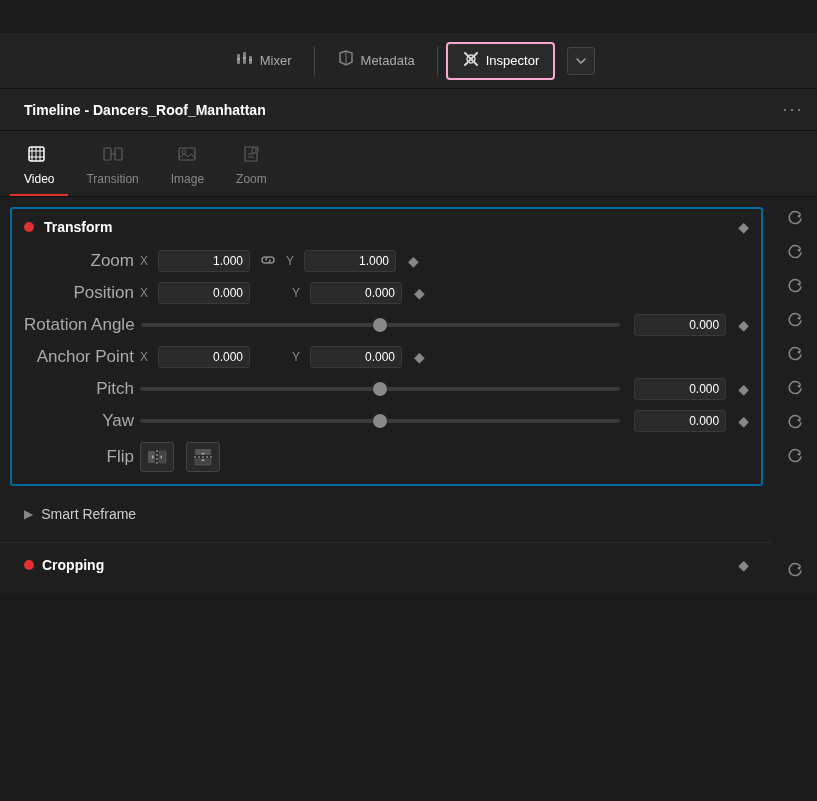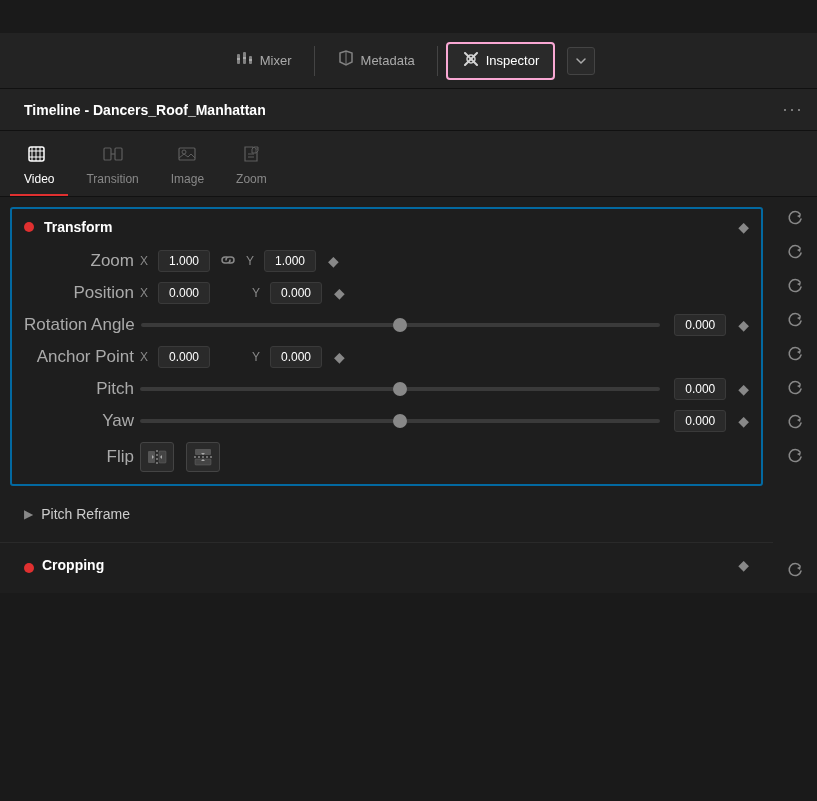--- a/index.html
+++ b/index.html
@@ -180,23 +180,23 @@
       color: #888;
       font-size: 12px;
       min-width: 12px;
     }
     .value-input {
       background: #2a2a2a;
       border: 1px solid #3a3a3a;
       color: #fff;
       padding: 3px 6px;
       border-radius: 3px;
-      width: 52px;
+      width: 92px;
       font-size: 12px;
-      text-align: center;
+      text-align: right;
     }
     .link-icon {
       color: #888;
       font-size: 14px;
       cursor: pointer;
       padding: 0 4px;
     }
 
     
     .slider-container {
@@ -279,21 +279,21 @@
     .section-collapsed-title {
       color: #ccc;
       font-size: 14px;
     }
 
     
     .cropping-section {
       margin: 4px 10px;
       padding: 10px 14px;
       display: flex;
-      align-items: flex-end;
+      align-items: center;
       gap: 8px;
     }
     .cropping-dot {
       width: 10px;
       height: 10px;
       border-radius: 50%;
       background: #e03030;
       flex-shrink: 0;
     }
     .cropping-title {
@@ -536,21 +536,21 @@
             <line x1="1" y1="9" x2="19" y2="9" stroke="#888" stroke-width="1.5" stroke-dasharray="2,2"></line>
             <path d="M10 7 L8 5 L12 5 Z" fill="#aaa"></path>
             <path d="M10 11 L8 13 L12 13 Z" fill="#aaa"></path>
           </svg>
         </button>
       </div>
     </div>
 
     <div class="section-collapsed">
       <span class="chevron-right">▶</span>
-      <span class="section-collapsed-title">Pitch Reframe</span>
+      <span class="section-collapsed-title">Smart Reframe</span>
     </div>
 
     <div class="separator"></div>
 
     <div class="cropping-section">
       <div class="cropping-dot"></div>
       <span class="cropping-title">Cropping</span>
       <span class="section-diamond">◆</span>
     </div>
 

